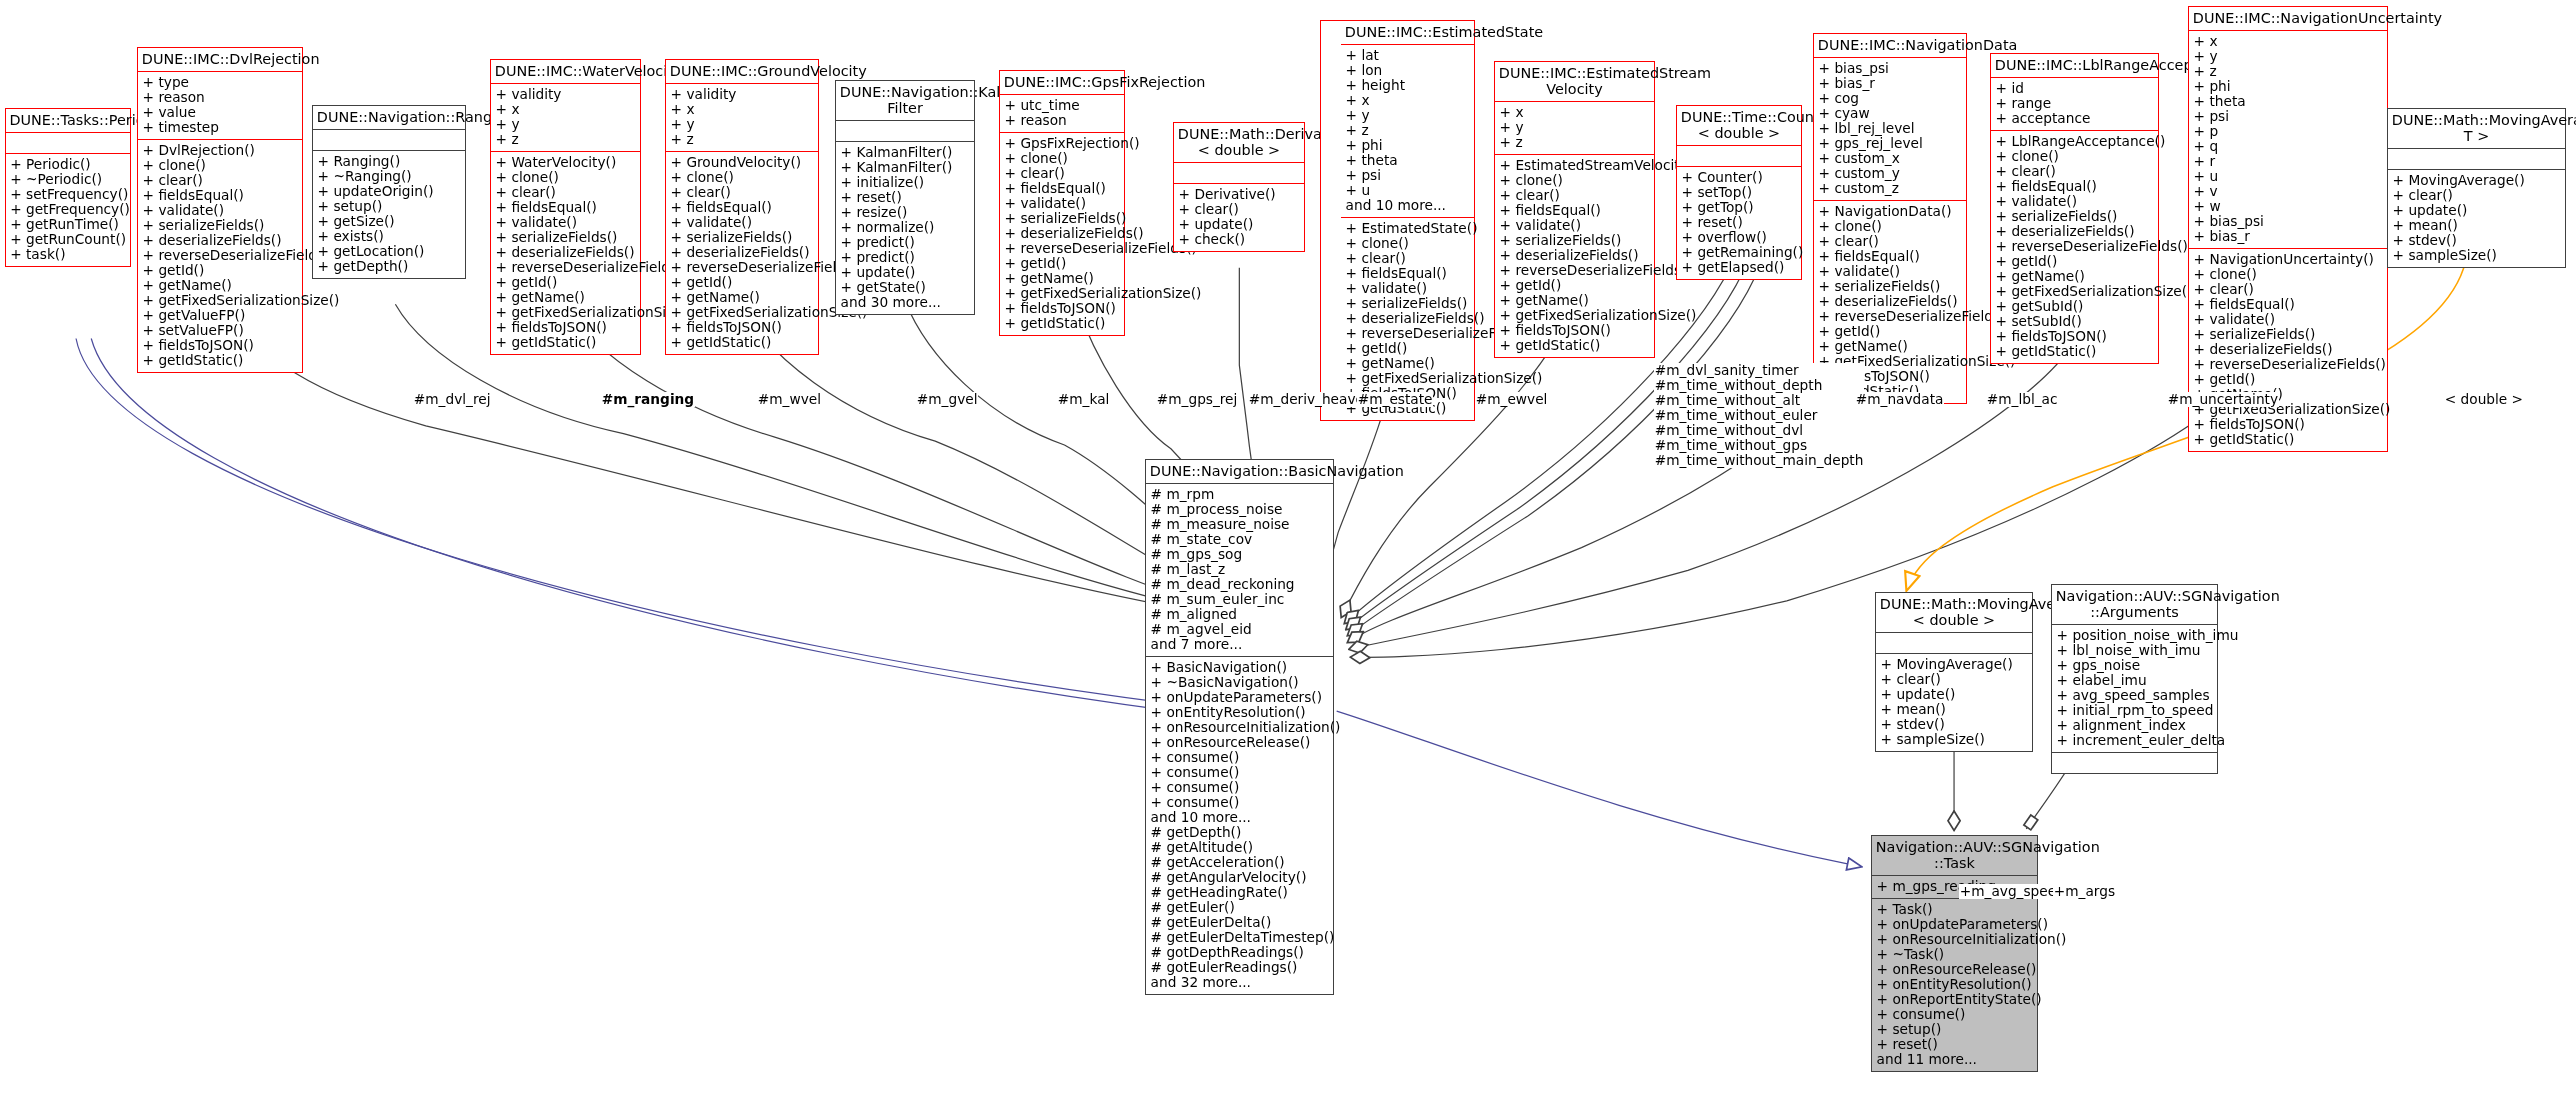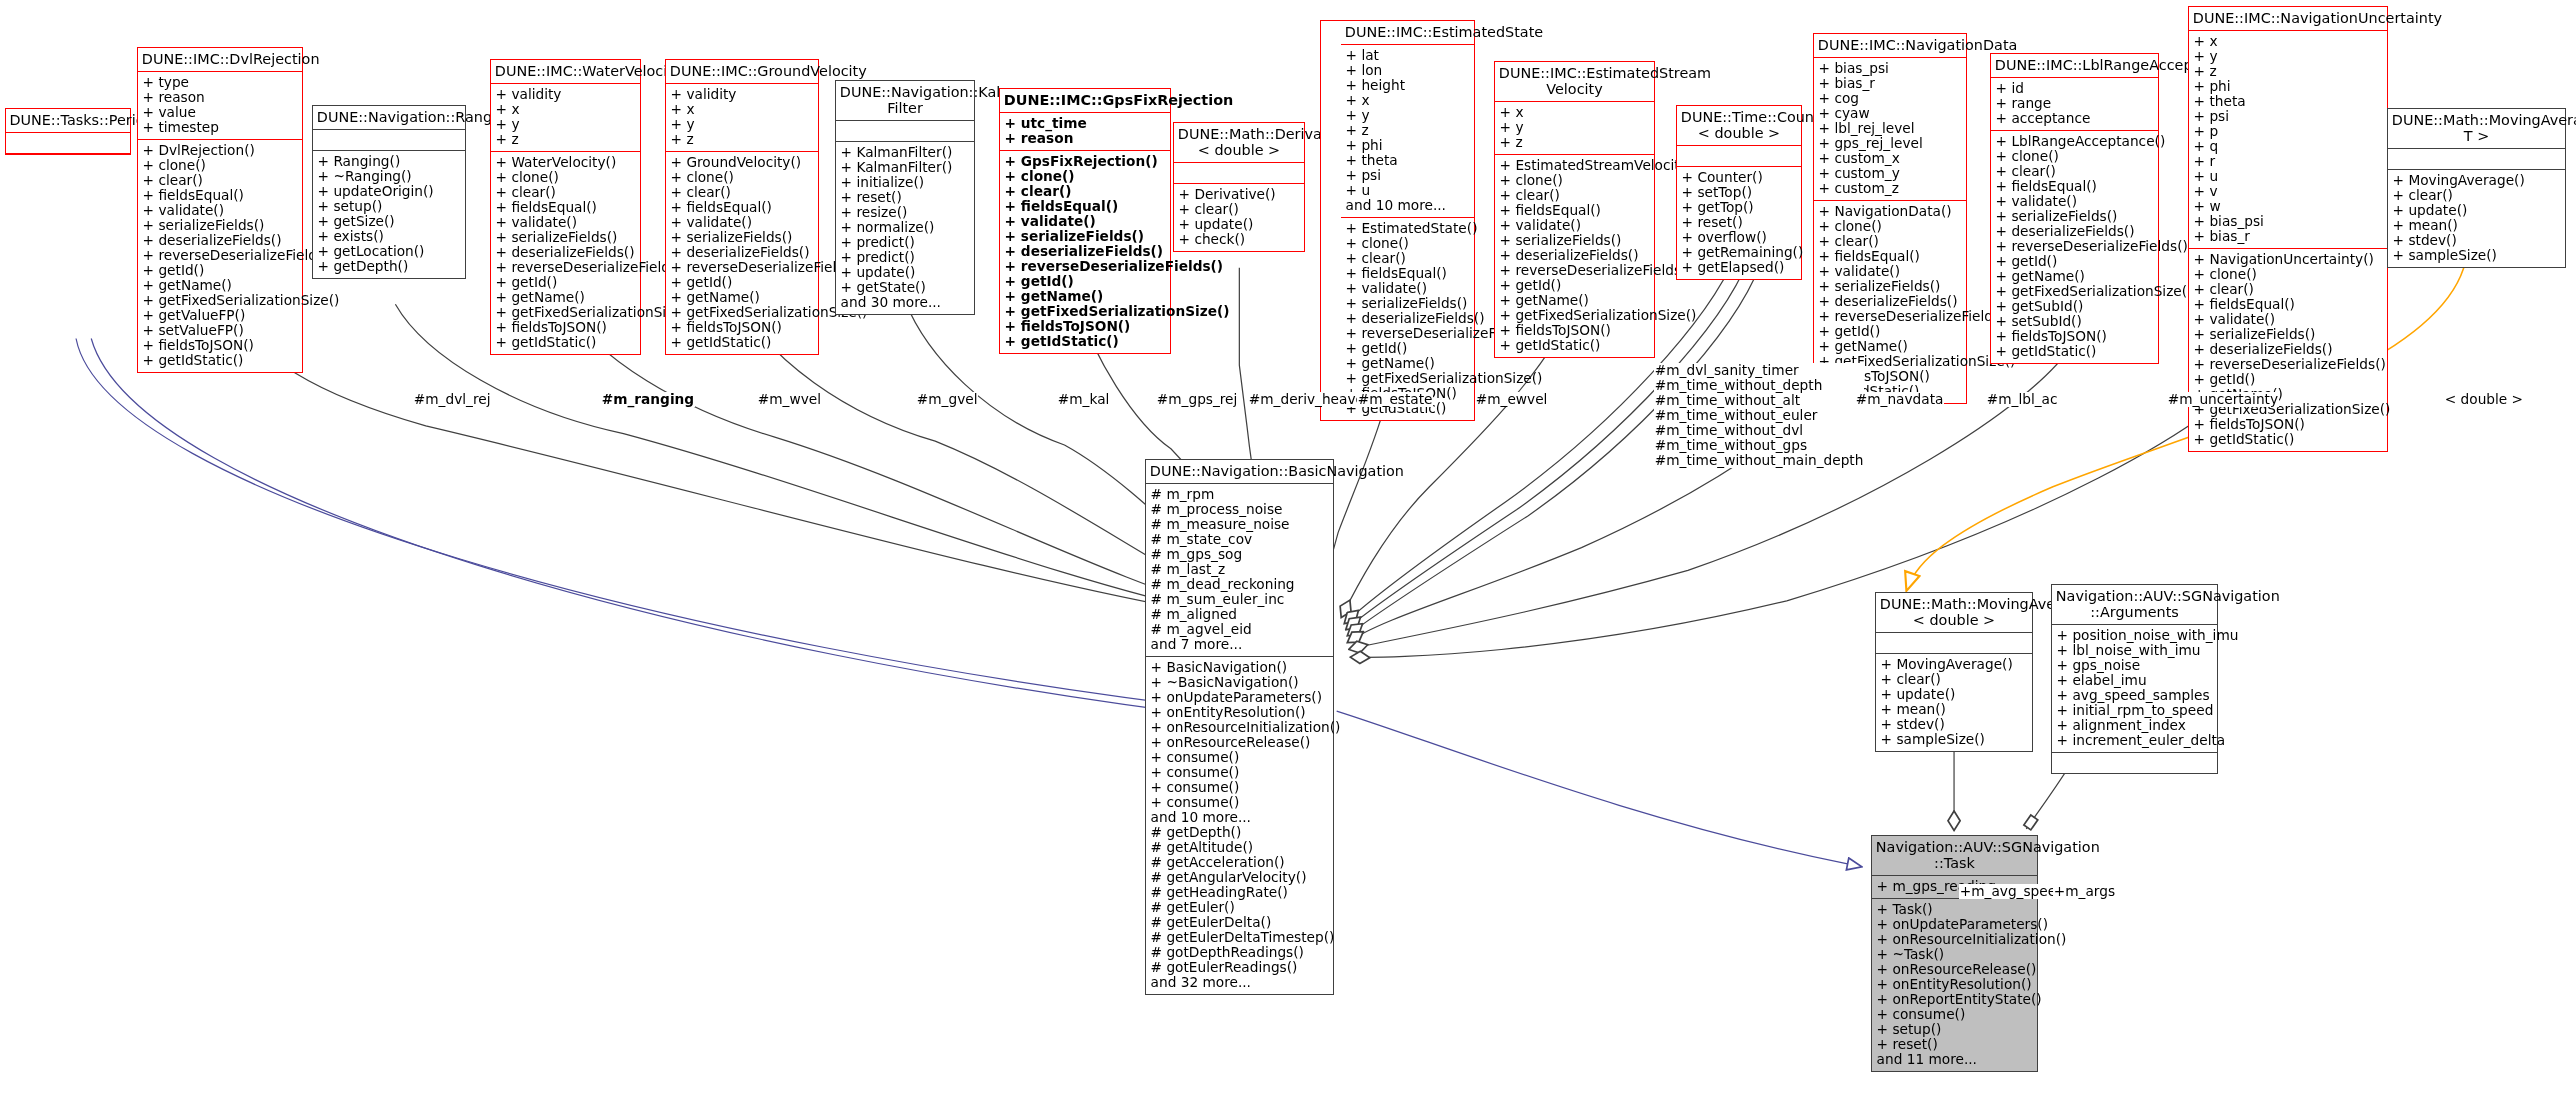--- a/index.html
+++ b/index.html
@@ -117,20 +117,29 @@
     </g>
 
     <g stroke="#ffa500" stroke-width="2" fill="none">
       <path d="M 3245,330 C 3230,480 2900,560 2700,640 C 2560,700 2520,740 2508,775" marker-end="url(#arrowTemplate)"></path>
     </g>
   </svg>
 
 <div class="node imc" style="left: 4.6px; top: 108px; width: 126px;">
       <div class="title">DUNE::Tasks::Periodic</div>
       <div class="attrs empty"></div>
+      <div class="ops">
+        <div class="row">+ Periodic()</div>
+        <div class="row">+ ~Periodic()</div>
+        <div class="row">+ setFrequency()</div>
+        <div class="row">+ getFrequency()</div>
+        <div class="row">+ getRunTime()</div>
+        <div class="row">+ getRunCount()</div>
+        <div class="row">+ task()</div>
+      </div>
     </div>
     <div class="node imc" style="left: 137px; top: 47px; width: 166px;">
       <div class="title">DUNE::IMC::DvlRejection</div>
       <div class="attrs">
         <div class="row">+ type</div>
         <div class="row">+ reason</div>
         <div class="row">+ value</div>
         <div class="row">+ timestep</div>
       </div>
       <div class="ops">
@@ -224,21 +233,21 @@
         <div class="row">+ reset()</div>
         <div class="row">+ resize()</div>
         <div class="row">+ normalize()</div>
         <div class="row">+ predict()</div>
         <div class="row">+ predict()</div>
         <div class="row">+ update()</div>
         <div class="row">+ getState()</div>
         <div class="row">and 30 more...</div>
       </div>
     </div>
-    <div class="node imc" style="left: 999px; top: 88px; width: 172px; font-weight: bold;">
+    <div class="node imc" style="left: 999px; top: 70px; width: 126px;">
       <div class="title">DUNE::IMC::GpsFixRejection</div>
       <div class="attrs">
         <div class="row">+ utc_time</div>
         <div class="row">+ reason</div>
       </div>
       <div class="ops">
         <div class="row">+ GpsFixRejection()</div>
         <div class="row">+ clone()</div>
         <div class="row">+ clear()</div>
         <div class="row">+ fieldsEqual()</div>

